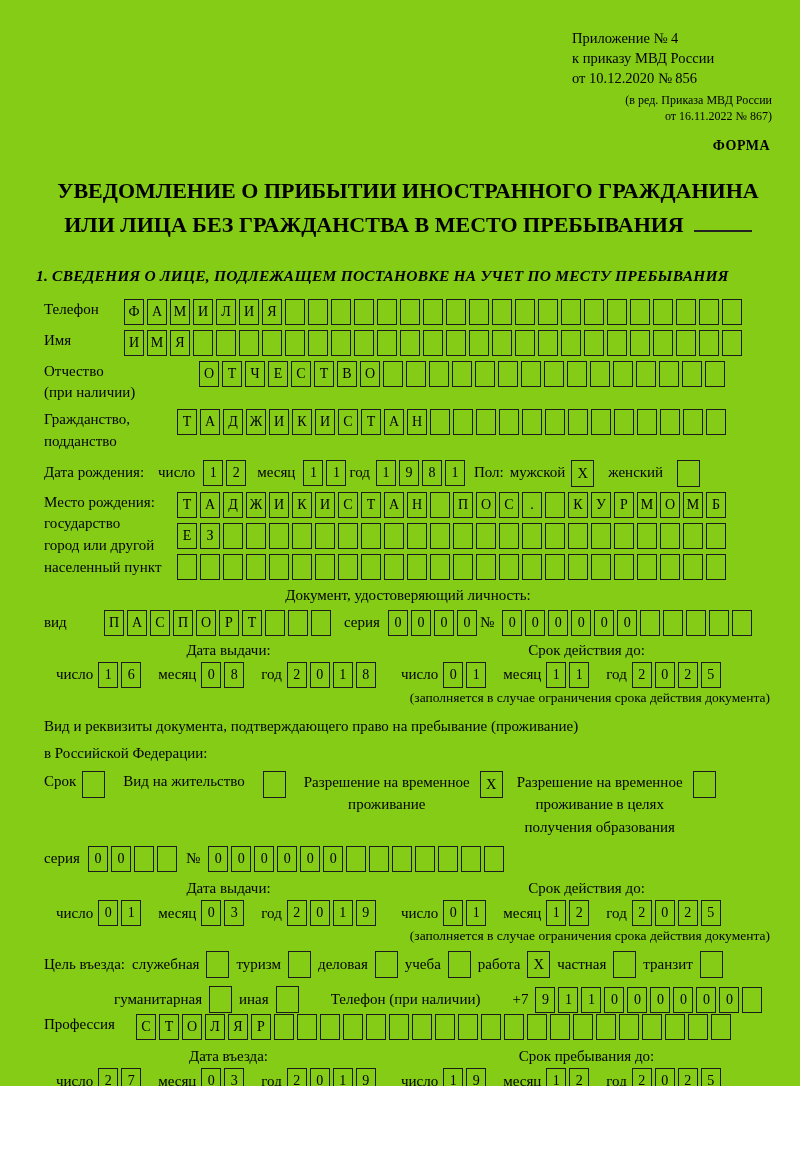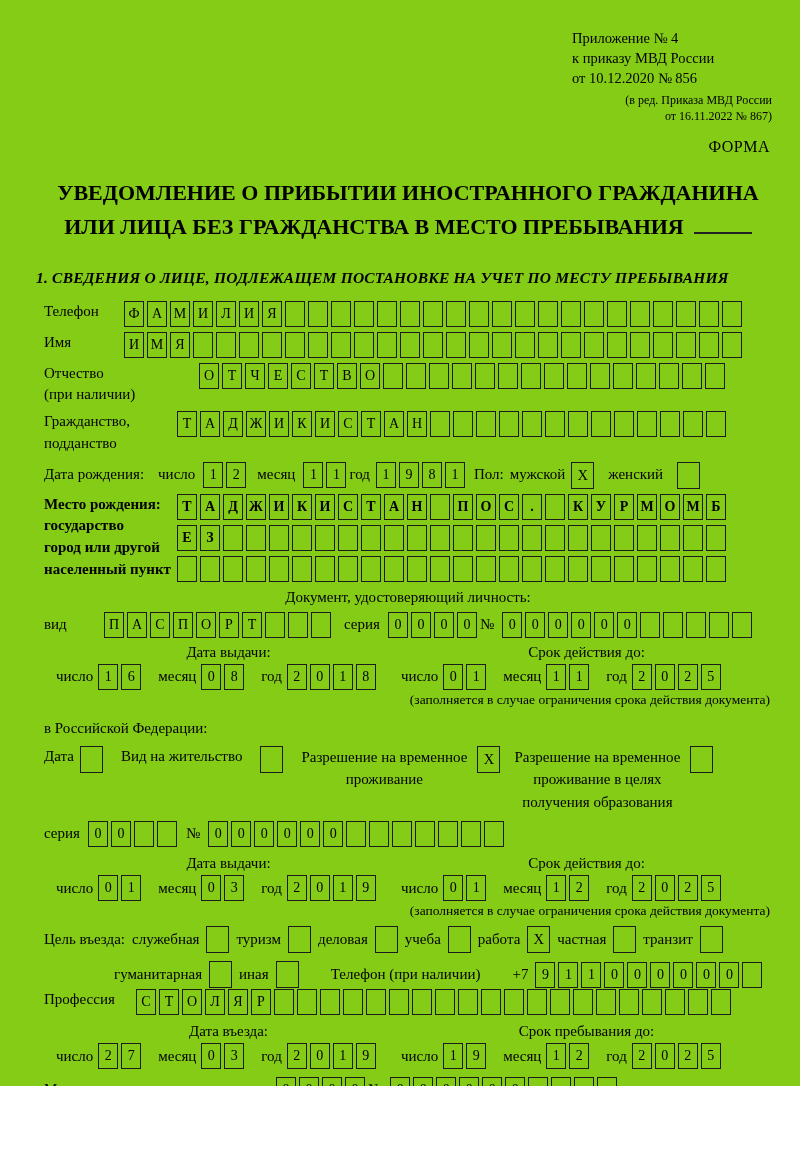--- a/index.html
+++ b/index.html
@@ -5,21 +5,21 @@
   html,body{margin:0;padding:0;background:#fff;}
   .page{
     width:800px;height:1086px;box-sizing:border-box;
     padding:28px 28px 0 44px;
     font-family:"Liberation Serif","DejaVu Serif",serif;
     font-size:15px;color:#000;background:#84cc16;overflow:hidden;
   }
   
   .hdr{margin-left:528px;line-height:1.38;font-size:14.5px;}
   .hdr .sub{font-size:12px;margin-top:4px;line-height:1.35;text-align:right;}
-  .forma{font-weight:normal;font-size:16px;text-align:right;margin:14px 2px 0 0;letter-spacing:.5px;}
+  .forma{font-weight:bold;font-size:14px;text-align:right;margin:14px 2px 0 0;letter-spacing:.5px;}
   
   .title{font-weight:bold;font-size:22px;text-align:center;margin-top:20px;line-height:1.55;}
   .uline{display:inline-block;width:58px;border-bottom:2px solid #222;height:1px;margin-left:10px;vertical-align:baseline;}
   .sect{font-weight:bold;font-size:15.5px;margin:24px 0 14px -8px;letter-spacing:.2px;font-style:italic;}
   
   .row{display:flex;align-items:flex-start;margin-bottom:5px;}
   .cells{display:flex;flex-wrap:nowrap;}
   .cell{
     box-sizing:border-box;flex:0 0 auto;width:20px;height:26px;margin-right:3px;
     border:1.6px solid #1c1c1c;display:inline-flex;align-items:center;justify-content:center;
@@ -237,21 +237,21 @@
       <span class="sp6"></span>
     <span class="lab">мужской</span>
       <span class="sp6"></span>
     <span class="cbx">X</span>
       <span class="sp14"></span>
     <span class="lab">женский</span>
       <span class="sp14"></span>
     <span class="cbx"></span>
   </div>
 
-  <div class="row" style="font-weight:bold;">
+  <div class="row" style="">
     <div class="lab w133">
       <div>Место рождения:</div>
       <div>государство</div>
       <div>город или другой</div>
       <div>населенный пункт</div>
     </div>
     <div class="stack">
       <div class="cells">
           <span class="cell">Т</span>
           <span class="cell">А</span>
@@ -420,25 +420,26 @@
             <span class="cell">0</span>
             <span class="cell">2</span>
             <span class="cell">5</span>
           </span>
       </div>
     </div>
   </div>
   <div class="note">(заполняется в случае ограничения срока действия документа)</div>
 
   <div class="intro">
+    <div>Вид и реквизиты документа, подтверждающего право на пребывание (проживание)</div>
     <div>в Российской Федерации:</div>
   </div>
 
   <div class="optrow">
-    <span class="lab">Дата</span>
+    <span class="lab">Срок</span>
       <span class="sp6"></span>
     <span class="cbx"></span>
       <span class="sp18"></span>
     <span class="lab">Вид на жительство</span>
       <span class="sp18"></span>
     <span class="cbx"></span>
       <span class="sp18"></span>
     <span class="optlbl">
       <div>Разрешение на временное</div>
       <div>проживание</div>

